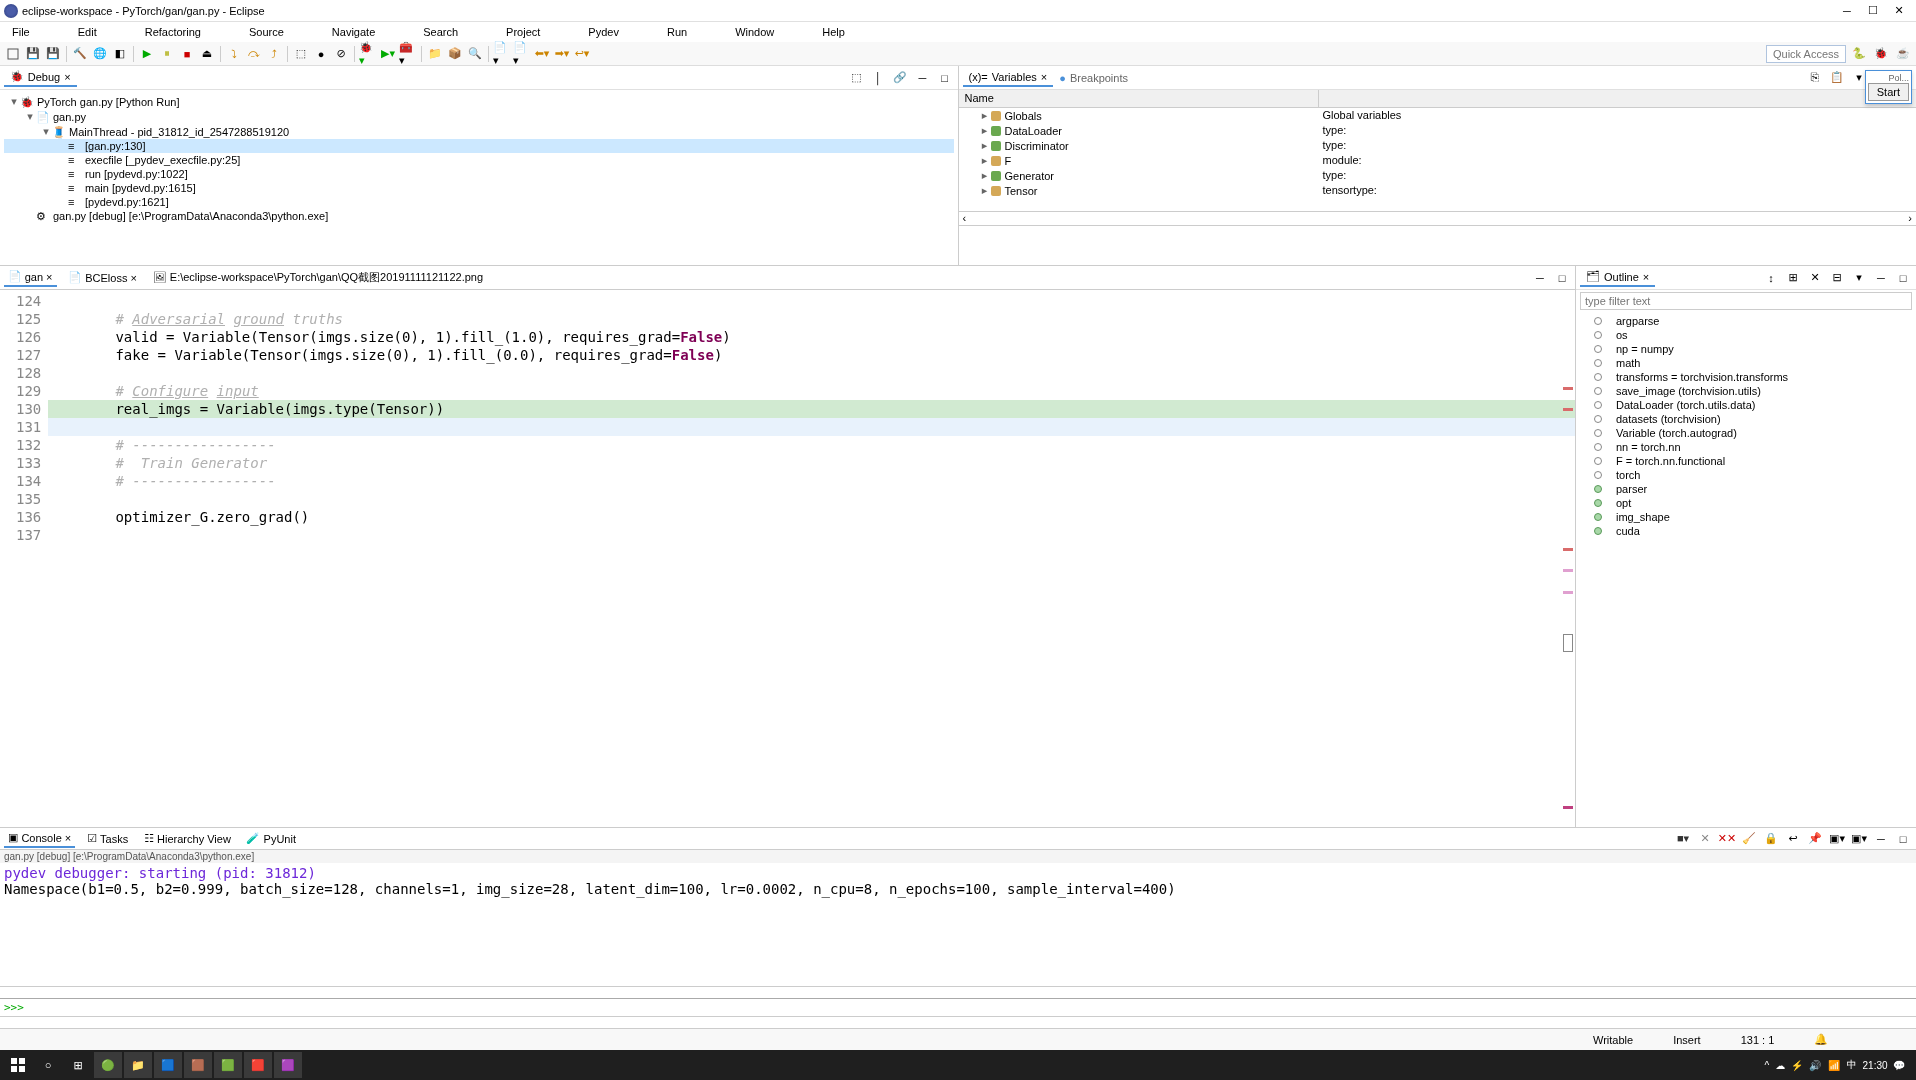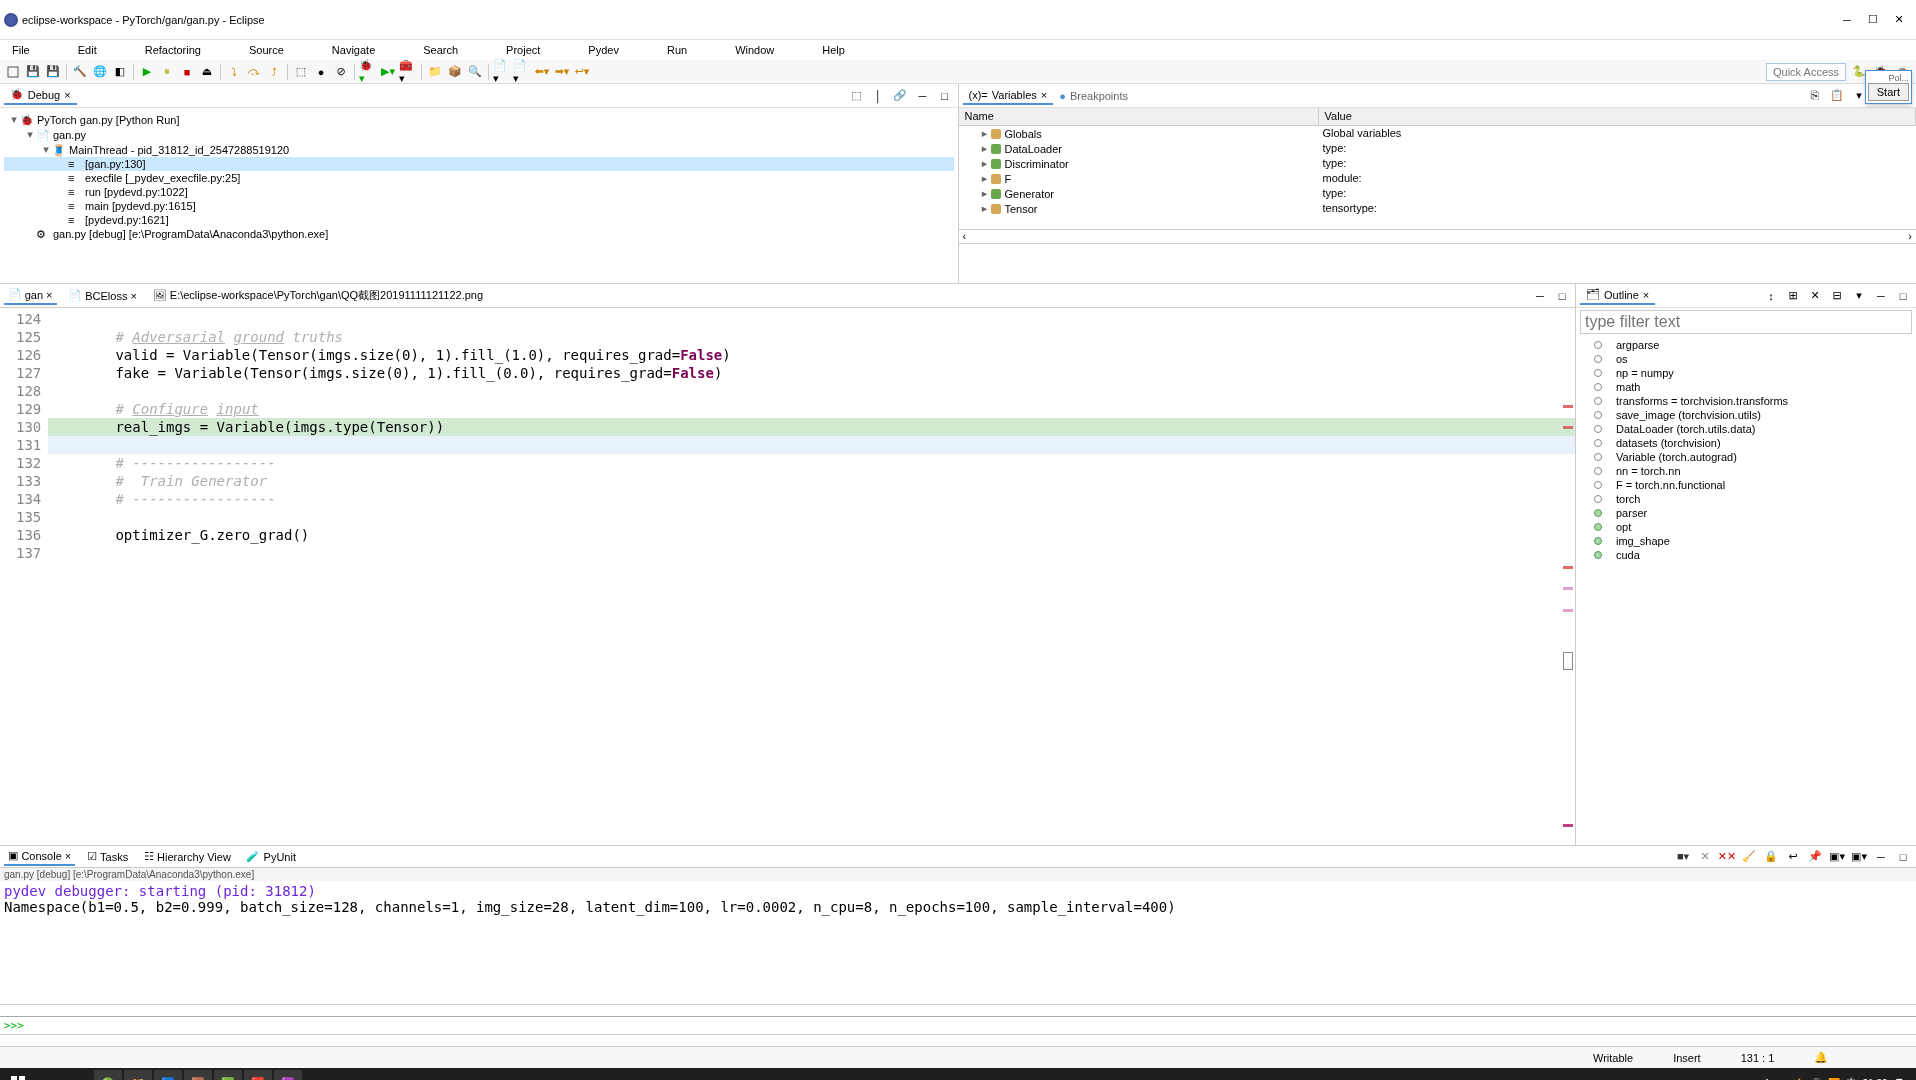--- a/index.html
+++ b/index.html
@@ -1,17 +1,17 @@
 <!DOCTYPE html>
 <html><head>
 <meta charset="utf-8">
 <style>
 * { margin: 0; padding: 0; box-sizing: border-box; }
 body { font-family: "Segoe UI", Tahoma, sans-serif; font-size: 11px; background: #fff; color: #000; overflow: hidden; height: 100vh; }
-.titlebar { background: #fff; height: 40px; display: flex; align-items: center; padding: 0 4px; border-bottom: 1px solid #e0e0e0; }
+.titlebar { background: #fff; height: 22px; display: flex; align-items: center; padding: 0 4px; border-bottom: 1px solid #e0e0e0; }
 .titlebar .icon { width: 14px; height: 14px; background: radial-gradient(circle, #4a5ca8 40%, #2a3a78 100%); border-radius: 50%; margin-right: 4px; }
 .titlebar .title { flex: 1; font-size: 11px; }
 .titlebar .winbtn { width: 26px; height: 20px; display: flex; align-items: center; justify-content: center; cursor: pointer; }
 .menubar { height: 20px; display: flex; align-items: center; padding: 0 4px; background: #fff; gap: 32px; }
 .menubar .menu { padding: 2px 8px; cursor: pointer; }
 .toolbar { height: 24px; display: flex; align-items: center; padding: 2px 4px; background: #f8f8f8; border-bottom: 1px solid #ddd; gap: 2px; }
 .tbtn { width: 18px; height: 18px; display: inline-flex; align-items: center; justify-content: center; cursor: pointer; border-radius: 2px; }
 .tsep { width: 1px; height: 16px; background: #ccc; margin: 0 2px; }
 .quick-access { margin-left: auto; border: 1px solid #b0c4de; padding: 2px 6px; background: #fff; color: #888; font-size: 11px; width: 80px; }
 .persp { width: 18px; height: 18px; display: inline-flex; align-items: center; justify-content: center; margin-left: 2px; }
@@ -45,21 +45,21 @@
 .code { flex: 1; padding: 2px 0 2px 8px; white-space: pre; overflow: hidden; position: relative; }
 .codeline { height: 18px; line-height: 18px; }
 .hl { background: #d1ead1; display: block; }
 .cursor-line { background: #e8f2fc; }
 .kw { color: #7f0055; font-weight: bold; }
 .cm { color: #b0b0b0; font-style: italic; }
 .cm-u { text-decoration: underline; }
 .ruler { position: absolute; right: 0; top: 0; width: 14px; height: 100%; }
 .rmark { position: absolute; right: 2px; width: 10px; height: 3px; }
 .outline-panel { width: 340px; display: flex; flex-direction: column; }
-.outline-filter { margin: 2px 4px; border: 1px solid #ccc; padding: 2px 4px; color: #888; font-size: 16px; }
+.outline-filter { margin: 2px 4px; border: 1px solid #ccc; padding: 2px 4px; color: #888; font-size: 11px; }
 .outline-body { flex: 1; overflow: auto; padding: 2px; font-size: 11px; }
 .oitem { padding: 1px 4px 1px 16px; display: flex; align-items: center; gap: 14px; }
 .obullet { width: 8px; height: 8px; border: 1px solid #888; border-radius: 50%; display: inline-block; }
 .obullet.fill { background: #a8d8a8; border-color: #5a9a5a; }
 .bottom-panels { height: 200px; display: flex; flex-direction: column; }
 .console-tabs { display: flex; align-items: center; height: 22px; padding: 0 4px; gap: 8px; border-bottom: 1px solid #ccc; }
 .ctab { display: flex; align-items: center; gap: 3px; padding: 2px 4px; }
 .ctab.active { border-bottom: 2px solid #4a90d9; }
 .console-path { font-size: 10px; color: #555; padding: 1px 4px; background: #f4f4f4; }
 .console-body { flex: 1; font-family: Consolas, monospace; font-size: 14px; padding: 2px 4px; overflow: auto; white-space: pre; }
@@ -232,21 +232,20 @@
         <div class="panel-icons">
           <div class="tbtn">⎘</div>
           <div class="tbtn">📋</div>
           <div class="tbtn">▾</div>
           <div class="tbtn">─</div>
           <div class="tbtn">□</div>
         </div>
       </div>
       <div class="vars-header">
         <div style="width:360px">Name</div>
-        <div style="flex:1">Value</div>
       </div>
       <div class="vars-body" id="vars-body">
           <div class="vars-row">
             <div class="nm"><span class="twisty">▸</span><span class="blobs" style="background:#d4a857"></span>Globals</div>
             <div class="vl">Global variables</div>
           </div>
           <div class="vars-row">
             <div class="nm"><span class="twisty">▸</span><span class="blobs" style="background:#6aa84f"></span>DataLoader</div>
             <div class="vl">type: <class 'torch.utils.data.dataloader.dataloader'=""></class></div>
           </div>

